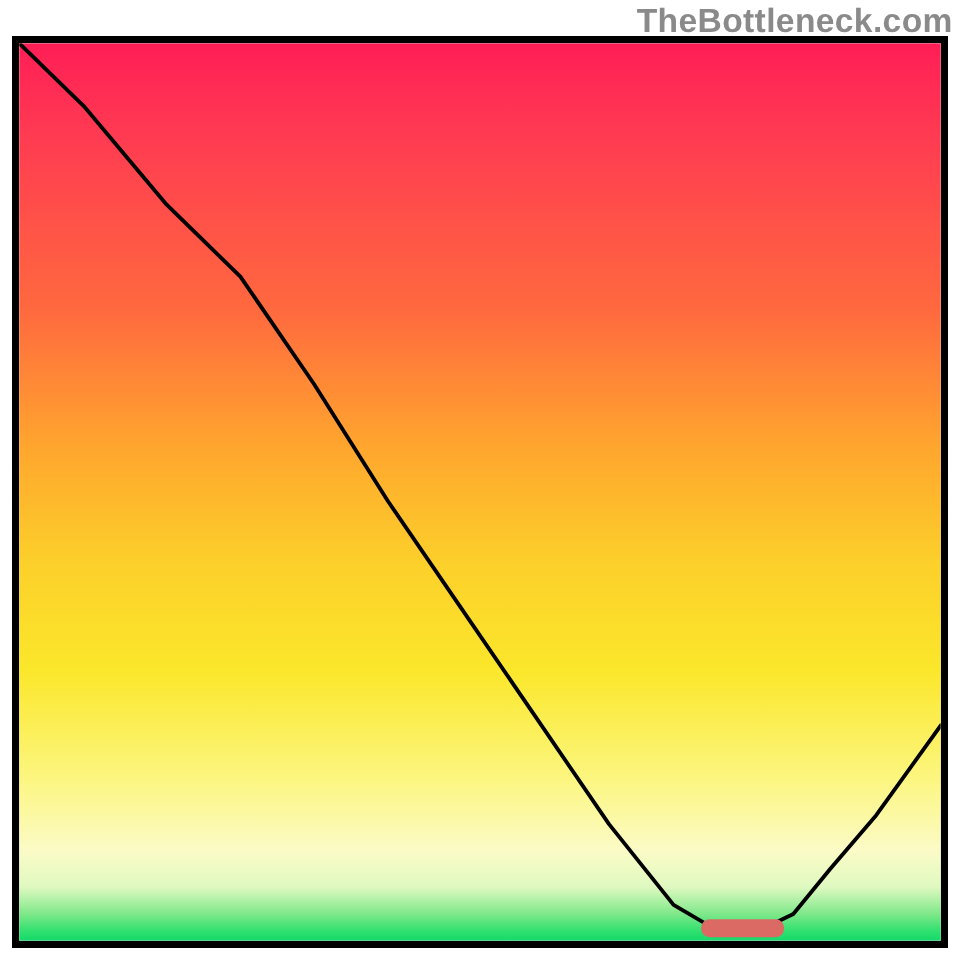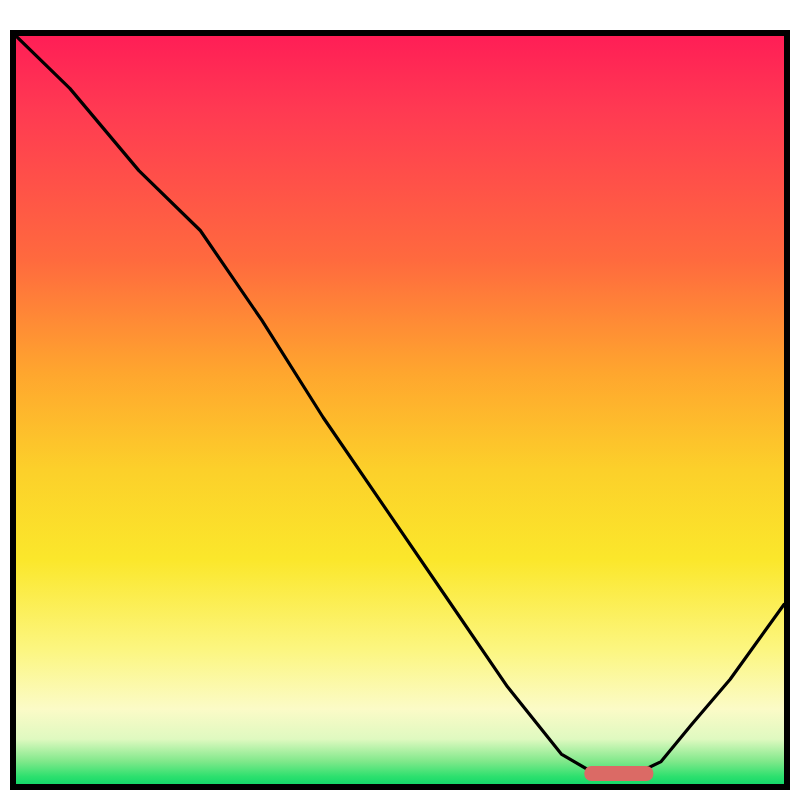--- a/index.html
+++ b/index.html
@@ -73,20 +73,21 @@
   .marker {
     fill: #db6a65;
     stroke: none;
   }
 </style>
 </head>
 <body>
 
 <div class="chart-wrapper">
 
+  <div class="watermark">TheBottleneck.com</div>
 
   <div class="plot-box">
     <div class="gradient-bg"></div>
 
     <svg class="curve-layer" viewBox="0 0 768 748" preserveAspectRatio="none">
       <path class="curve" d="M0.0 0.0 L53.8 52.4 L122.9 134.6 L184.3 194.5 L245.8 284.2 L307.2 381.5 L368.6 471.2 L430.1 561.0 L491.5 650.8 L545.3 718.1 L583.7 740.5 L614.4 740.5 L645.1 725.6 L675.8 688.2 L714.2 643.3 L768.0 568.5"></path>
       <rect class="marker" rx="7" ry="7" y="730" height="15" x="568.3" width="69.1"></rect>
     </svg>
   </div>
 

